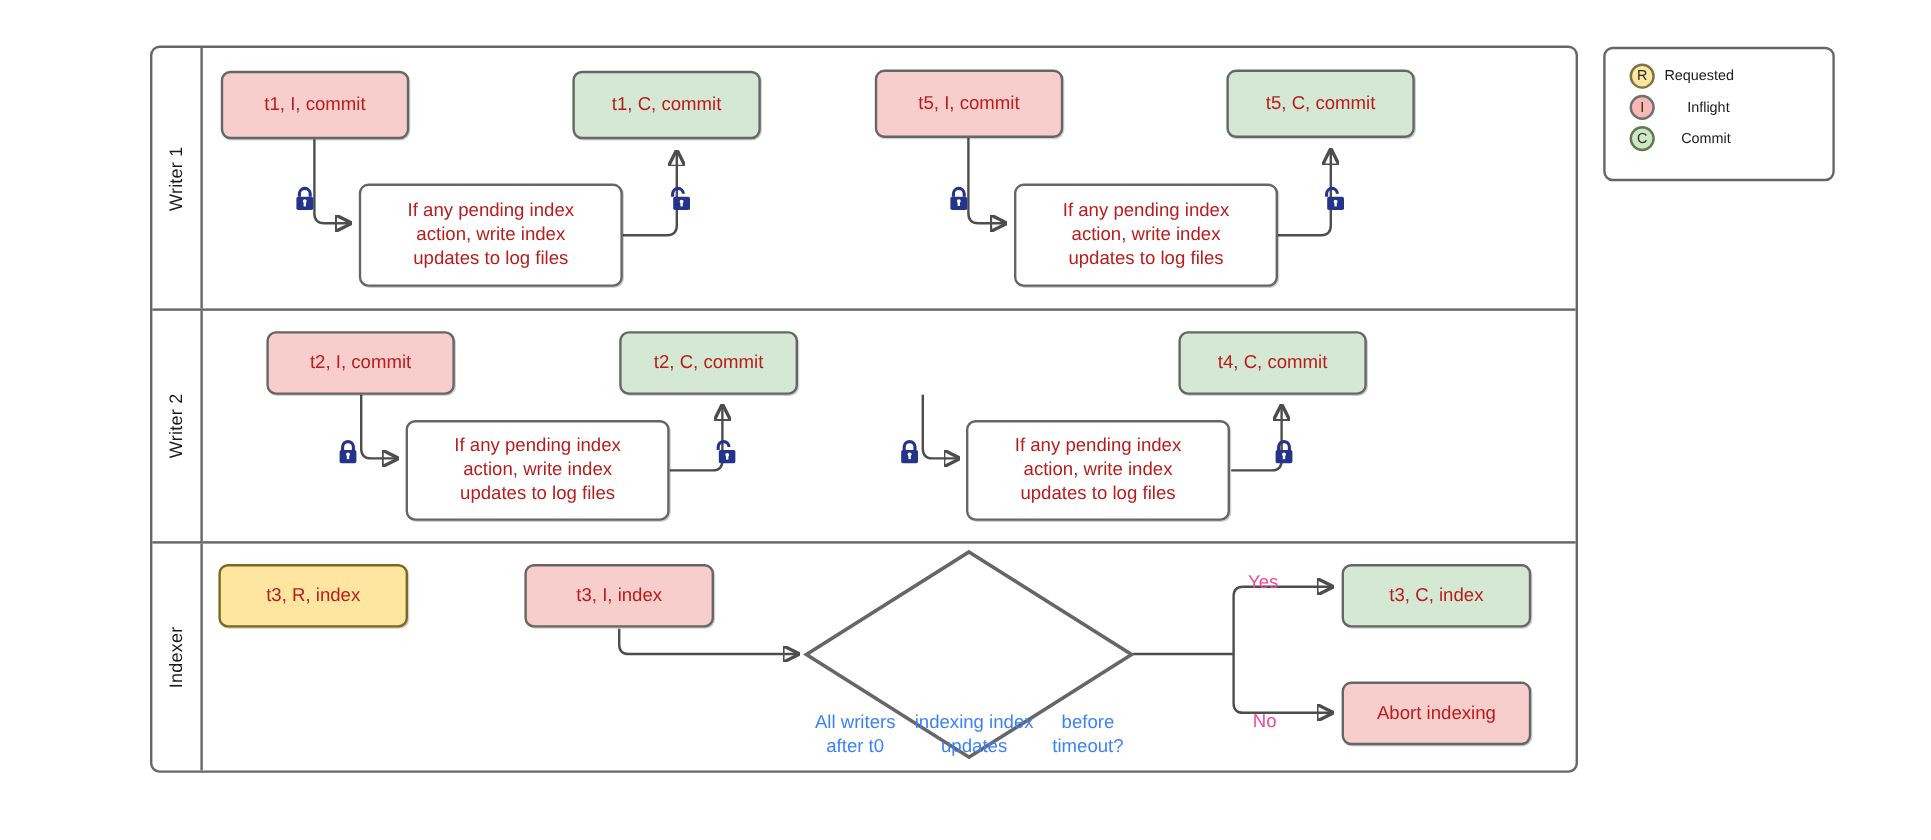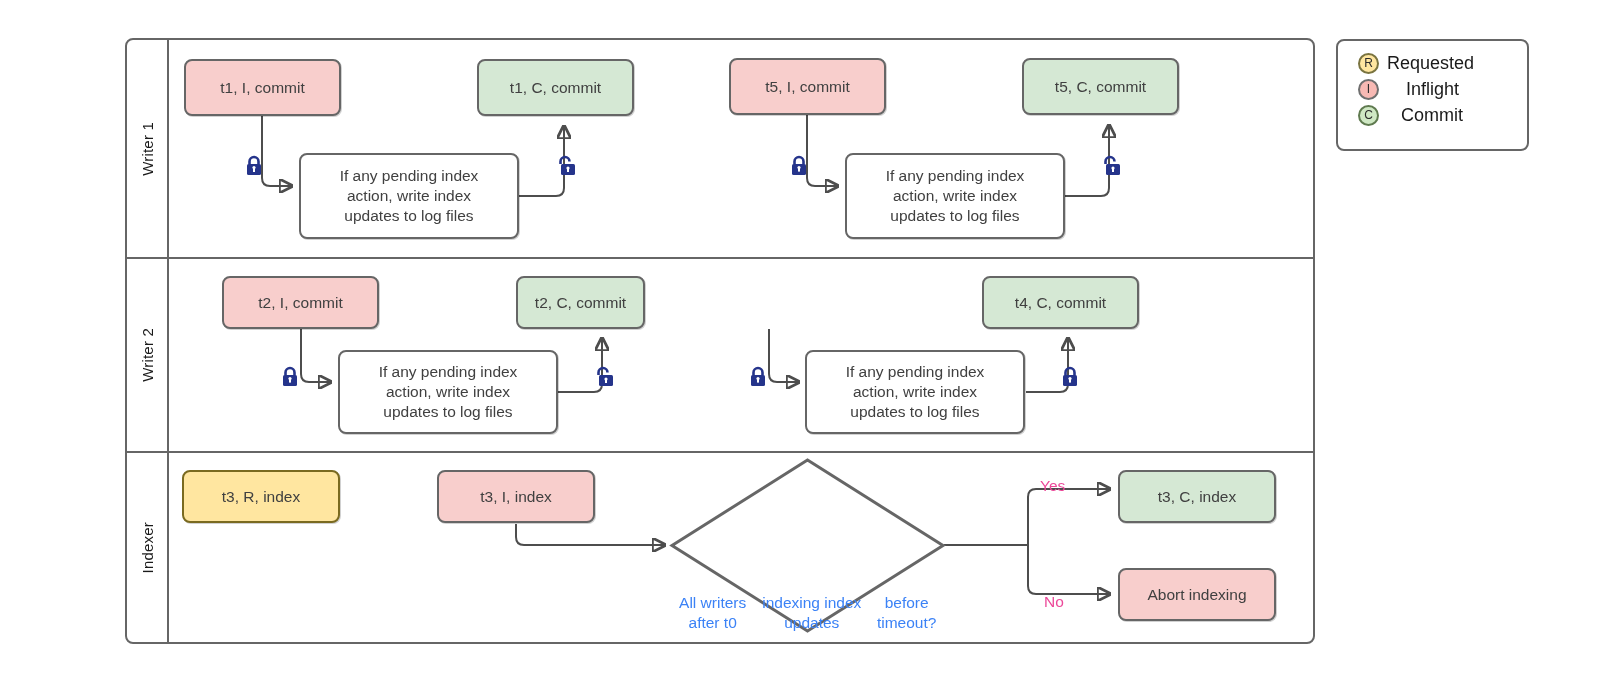--- a/index.html
+++ b/index.html
@@ -61,21 +61,21 @@
   .node {
     position: absolute;
     box-sizing: border-box;
     border: 2px solid #666666;
     border-radius: 8px;
     display: flex;
     align-items: center;
     justify-content: center;
     text-align: center;
     font-size: 15.5px;
-    color: #404040;
+    color: #b91c1c;
     line-height: 1.28;
     padding: 2px 6px;
     box-shadow: 1px 1px 0 rgba(0,0,0,0.18);
   }
   .n-pink   { background: #f8cecc; }
   .n-green  { background: #d5e8d4; }
   .n-yellow { background: #ffe6a0; border-color: #7a6a20; }
   .n-white  { background: #ffffff; }
 
   
@@ -152,21 +152,21 @@
     align-items: center;
     justify-content: center;
     font-size: 12px;
     color: #2b2b2b;
     flex: 0 0 auto;
   }
   .badge-r { background: #ffe6a0; border-color: #7a7440; }
   .badge-i { background: #f8b9b4; border-color: #6f6f6f; }
   .badge-c { background: #cfe8c4; border-color: #5f7a4f; }
   .legend-text {
-    font-size: 18px;
+    font-size: 12px;
     color: #1a1a1a;
     margin-left: 8px;
   }
   .lt-requested { margin-left: 8px; }
   .lt-inflight  { margin-left: 27px; }
   .lt-commit    { margin-left: 22px; }
 </style>
 </head>
 <body>
 
@@ -278,21 +278,21 @@
   <div class="node n-pink" style="left:222px; top:276px; width:157px; height:53px;">t2, I, commit</div>
 
   <div class="node n-white" style="left:338px; top:350px; width:220px; height:84px;">
     <div>
       <span>If any pending index</span><br>
       <span>action, write index</span><br>
       <span>updates to log files</span>
     </div>
   </div>
 
-  <div class="node n-green" style="left:516px; top:276px; width:129px; height:53px;">t2, C, commit</div>
+  <div class="node n-green" style="left:516px; top:276px; width:149px; height:53px;">t2, C, commit</div>
 
 
   <div class="node n-white" style="left:805px; top:350px; width:220px; height:84px;">
     <div>
       <span>If any pending index</span><br>
       <span>action, write index</span><br>
       <span>updates to log files</span>
     </div>
   </div>
 

